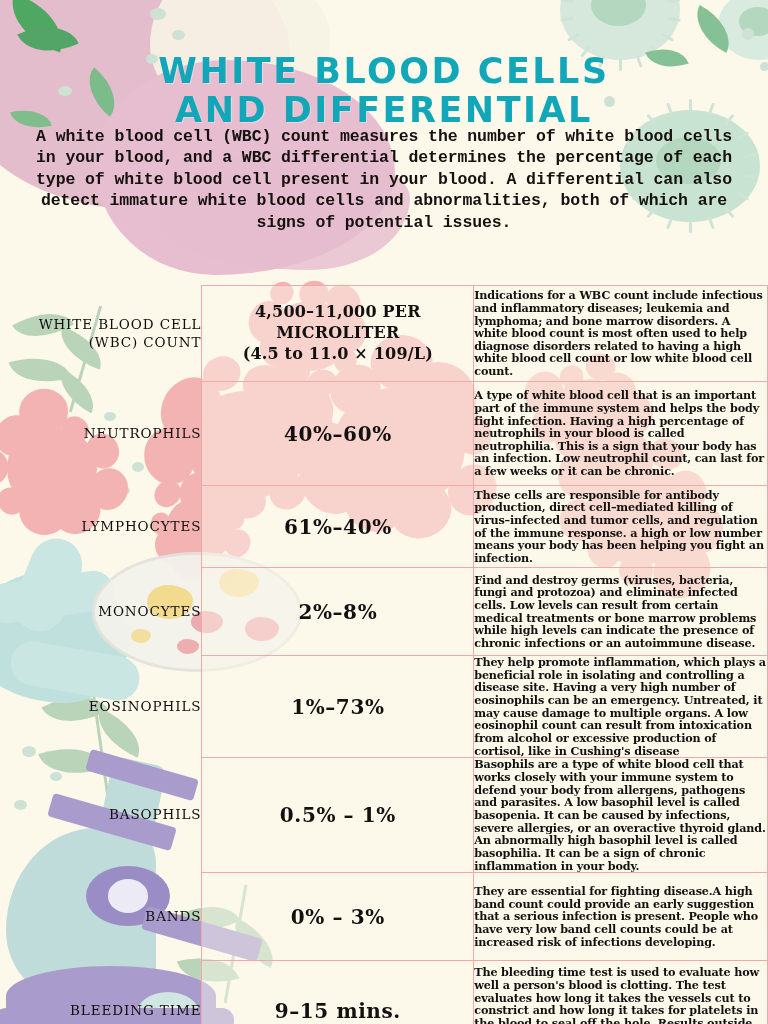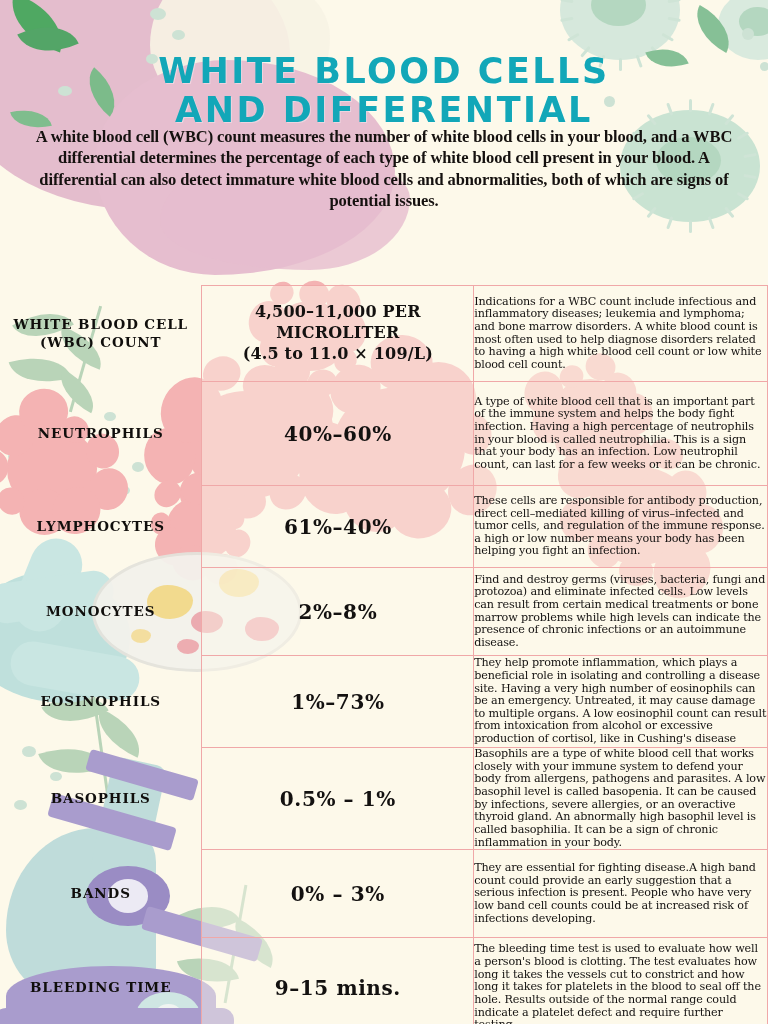--- a/index.html
+++ b/index.html
@@ -188,21 +188,21 @@
     font-size: 35px;
     letter-spacing: 2.5px;
     color: #12a7b8;
     line-height: 1.12;
     text-shadow: 1px 1px 0 rgba(255,255,255,.35);
   }
   .intro {
     position: absolute; left: 34px; right: 34px; top: 126px;
     text-align: center;
     z-index: 5;
-    font-family: Liberation Serif, serif;
+    font-family: Liberation Mono, monospace;
     font-weight: bold;
     font-size: 16.5px;
     line-height: 1.30;
     color: #15110f;
     letter-spacing: -0.1px;
   }
 
   
   .colheads {
     position: absolute; top: 244px; left: 0; right: 0; height: 42px; z-index: 6;
@@ -224,23 +224,23 @@
     position: absolute;
     left: 0; top: 285px;
     width: 768px;
     border-collapse: collapse;
     z-index: 6;
   }
   table.grid td { vertical-align: middle; padding: 0; }
 
   td.lbl {
     width: 202px;
-    text-align: center;
+    text-align: right;
     font-family: "DejaVu Serif", serif;
-    font-weight: bold;
+    font-weight: normal;
     font-size: 13.5px;
     letter-spacing: 0.9px;
     line-height: 1.30;
     color: #100e0c;
     border: none;
     padding: 0 6px;
   }
   td.val {
     width: 272px;
     text-align: center;
@@ -259,21 +259,21 @@
     letter-spacing: 0.2px;
     line-height: 1.30;
     font-weight: bold;
   }
   td.desc {
     width: 294px;
     border: 1.4px solid #f0a8a8;
     background: rgba(253,249,234,0.55);
     padding: 3px 6px 3px 8px;
     font-family: "DejaVu Serif", serif;
-    font-weight: normal;
+    font-weight: bold;
     font-size: 11.2px;
     line-height: 1.13;
     color: #131110;
     text-align: left;
     letter-spacing: -0.15px;
     vertical-align: middle;
   }
 </style>
 </head>
 <body>

